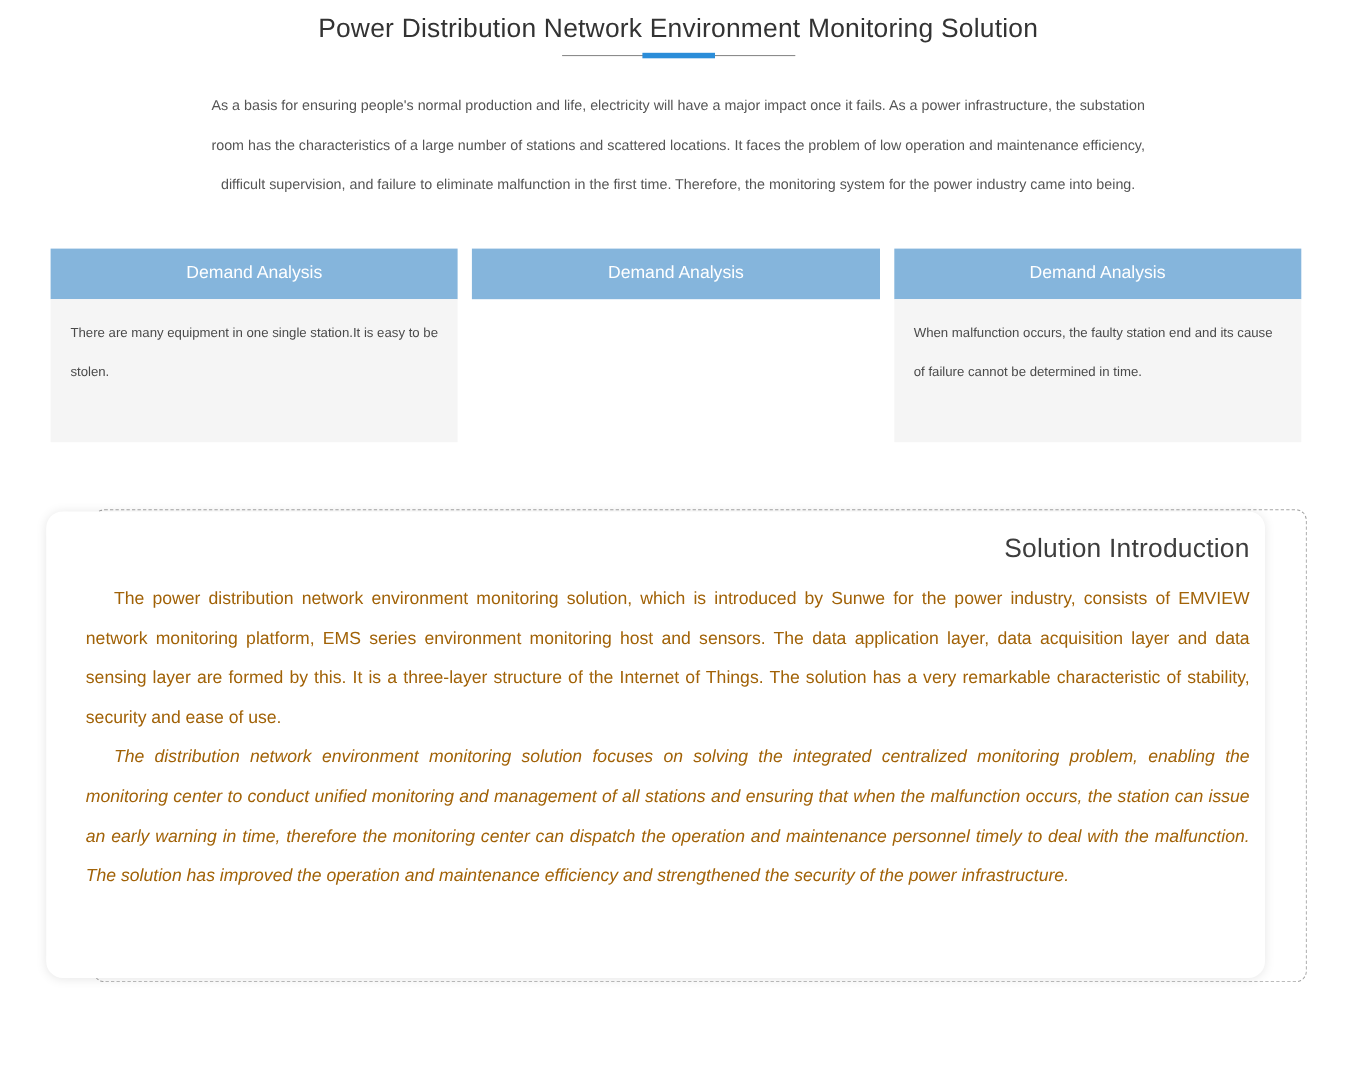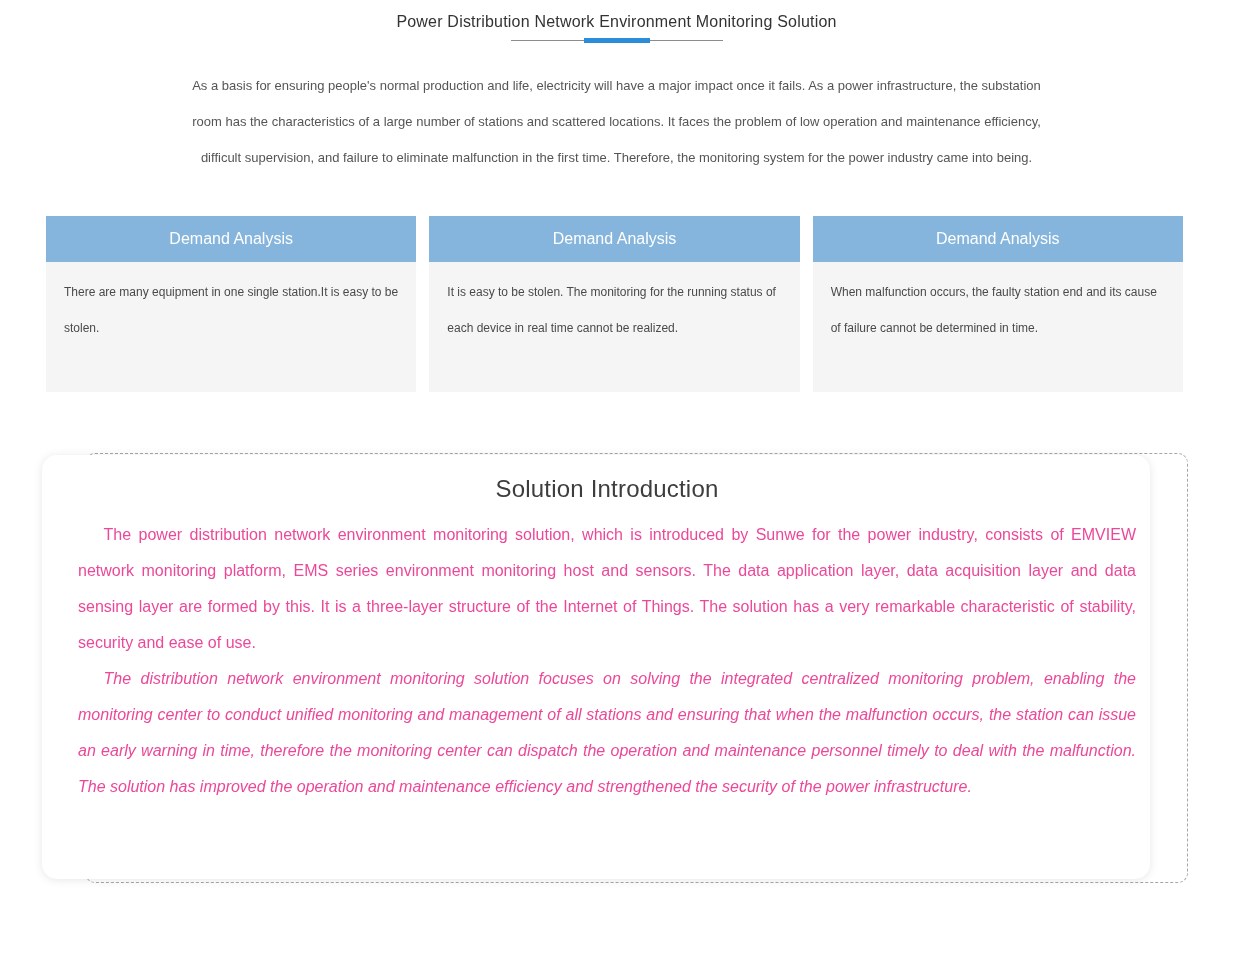--- a/index.html
+++ b/index.html
@@ -12,21 +12,21 @@
     width: 1233px;
     height: 978px;
     overflow: hidden;
     position: relative;
   }
 
   
   .page-title {
     margin: 13px 0 0 0;
     text-align: center;
-    font-size: 16px;
+    font-size: 24px;
     font-weight: 400;
     color: #333333;
     letter-spacing: 0.2px;
   }
   .title-underline {
     position: relative;
     width: 212px;
     height: 1px;
     background: #8c8c8c;
     margin: 9px auto 0 auto;
@@ -104,31 +104,31 @@
     height: 424px;
     background: #ffffff;
     border-radius: 15px;
     box-shadow: 0 1px 10px rgba(0,0,0,0.10);
     box-sizing: border-box;
     z-index: 1;
     padding: 20px 14px 0 36px;
   }
   .solution-heading {
     margin: 0;
-    text-align: center;
+    text-align: right;
     font-size: 24px;
     font-weight: 400;
     color: #3d3d3d;
     letter-spacing: 0.2px;
   }
   .solution-text {
     margin: 14px 0 0 0;
     font-size: 16px;
     line-height: 36px;
-    color: #ec4899;
+    color: #a16207;
     text-align: justify;
     text-indent: 1.6em;
   }
   .solution-text + .solution-text {
     margin-top: 0;
     font-style: italic;
   }
 </style>
 </head>
 <body>
@@ -143,21 +143,20 @@
 
 <div class="cards-row">
 
   <div class="demand-card">
     <div class="card-header">Demand Analysis</div>
     <div class="card-body">There are many equipment in one single station.It is easy to be stolen.</div>
   </div>
 
   <div class="demand-card">
     <div class="card-header">Demand Analysis</div>
-    <div class="card-body">It is easy to be stolen. The monitoring for the running status of each device in real time cannot be realized.</div>
   </div>
 
   <div class="demand-card">
     <div class="card-header">Demand Analysis</div>
     <div class="card-body">When malfunction occurs, the faulty station end and its cause of failure cannot be determined in time.</div>
   </div>
 
 </div>
 
 <div class="solution-section">

